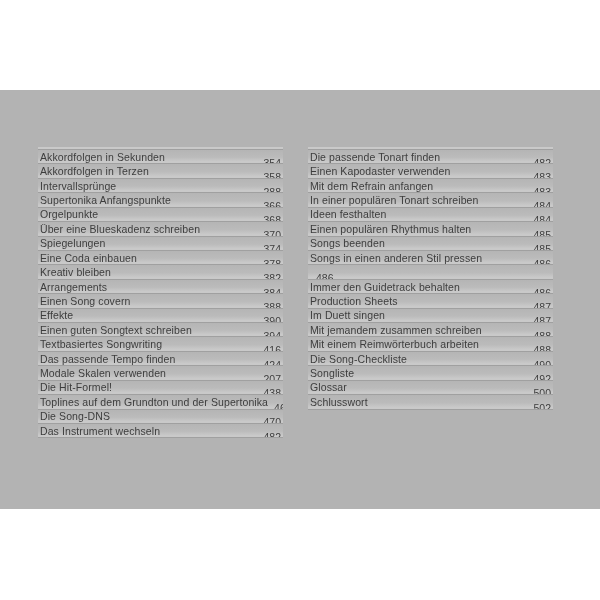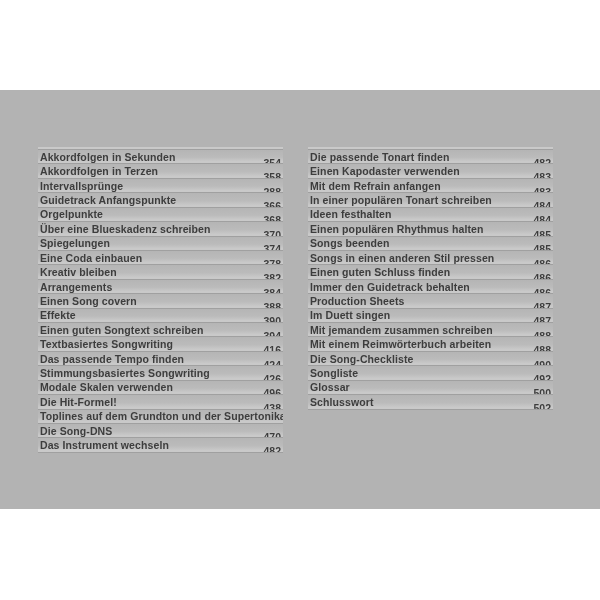--- a/index.html
+++ b/index.html
@@ -7,21 +7,21 @@
     --scan-gray:#b3b3b3;
     --rule-dark:#a0a0a0;
     --rule-light:#c9c9c9;
     --row-top:#b5b5b5;
     --row-mid:#bbbbbb;
     --text-color:#3d3d3d;
   }
   *{margin:0;padding:0;box-sizing:border-box;}
   html,body{width:600px;height:600px;background:var(--page-white);overflow:hidden;
     font-family:"Liberation Sans","DejaVu Sans",sans-serif;}
-  .stage{position:relative;width:600px;height:600px;background:var(--page-white);font-weight:bold;}
+  .stage{position:relative;width:600px;height:600px;background:var(--page-white);}
   .scan-band{position:absolute;left:0;top:90px;width:600px;height:419px;background:var(--scan-gray);}
   .toc-col{position:absolute;top:149px;width:245px;
     border-top:1px solid var(--rule-dark);
     box-shadow:0 -2px 0 var(--rule-light);}
   .toc-col-left{left:38px;}
   .toc-col-right{left:308px;}
   .toc-row{height:14.43px;display:flex;justify-content:space-between;align-items:center;
     padding:0 2px;
     background:linear-gradient(to bottom,var(--row-top) 0%,var(--row-mid) 55%,var(--rule-light) 88%,var(--rule-light) 100%);
     border-bottom:1px solid var(--rule-dark);
@@ -45,21 +45,21 @@
     <span class="toc-label">Akkordfolgen in Terzen</span>
     <span class="toc-page">358</span>
   </div>
 
   <div class="toc-row">
     <span class="toc-label">Intervallsprünge</span>
     <span class="toc-page">288</span>
   </div>
 
   <div class="toc-row">
-    <span class="toc-label">Guidetrack Anfangspunkte</span>
+    <span class="toc-label">Supertonika Anfangspunkte</span>
     <span class="toc-page">366</span>
   </div>
 
   <div class="toc-row">
     <span class="toc-label">Orgelpunkte</span>
     <span class="toc-page">368</span>
   </div>
 
   <div class="toc-row">
     <span class="toc-label">Über eine Blueskadenz schreiben</span>
@@ -104,28 +104,24 @@
   <div class="toc-row">
     <span class="toc-label">Textbasiertes Songwriting</span>
     <span class="toc-page">416</span>
   </div>
 
   <div class="toc-row">
     <span class="toc-label">Das passende Tempo finden</span>
     <span class="toc-page">424</span>
   </div>
 
-  <div class="toc-row">
-    <span class="toc-label">Stimmungsbasiertes Songwriting</span>
-    <span class="toc-page">426</span>
-  </div>
 
   <div class="toc-row">
     <span class="toc-label">Modale Skalen verwenden</span>
-    <span class="toc-page">496</span>
+    <span class="toc-page">207</span>
   </div>
 
   <div class="toc-row">
     <span class="toc-label">Die Hit-Formel!</span>
     <span class="toc-page">438</span>
   </div>
 
   <div class="toc-row">
     <span class="toc-label">Toplines auf dem Grundton und der Supertonika</span>
     <span class="toc-page">464</span>
@@ -176,21 +172,20 @@
     <span class="toc-label">Songs beenden</span>
     <span class="toc-page">485</span>
   </div>
 
   <div class="toc-row">
     <span class="toc-label">Songs in einen anderen Stil pressen</span>
     <span class="toc-page">486</span>
   </div>
 
   <div class="toc-row">
-    <span class="toc-label">Einen guten Schluss finden</span>
     <span class="toc-page">486</span>
   </div>
 
   <div class="toc-row">
     <span class="toc-label">Immer den Guidetrack behalten</span>
     <span class="toc-page">486</span>
   </div>
 
   <div class="toc-row">
     <span class="toc-label">Production Sheets</span>

